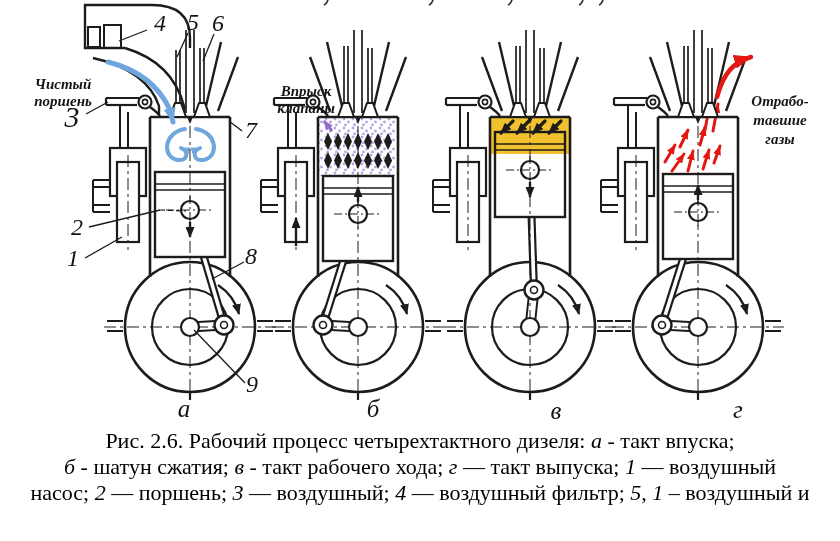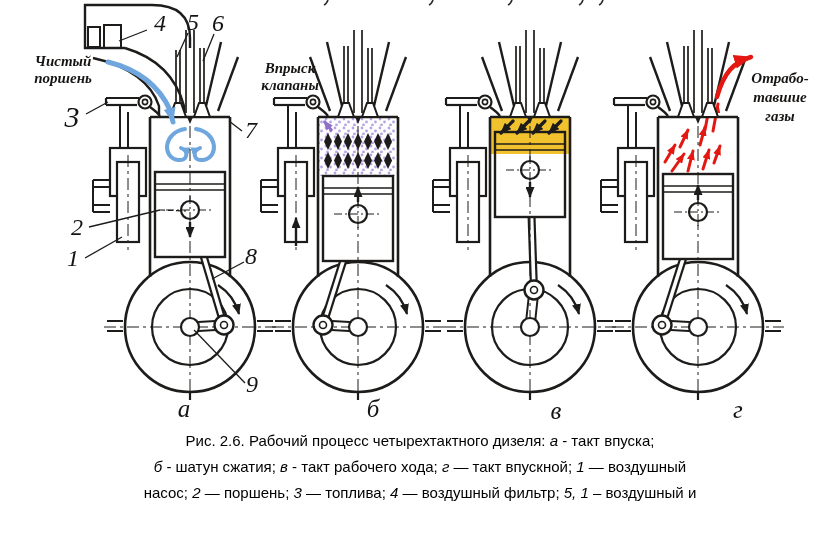--- a/index.html
+++ b/index.html
@@ -1,23 +1,23 @@
 <!DOCTYPE html>
 <html><head>
 <meta charset="utf-8">
 <style>
   html,body{margin:0;padding:0;background:#fff;}
   .figure{position:relative;width:840px;height:541px;background:#ffffff;overflow:hidden;
           font-family:"Liberation Serif",serif;}
   #diagram{position:absolute;left:0;top:0;}
   .ann{position:absolute;font-family:"Liberation Serif",serif;font-style:italic;font-weight:bold;
-       font-size:15px;line-height:17px;color:#171513;text-align:center;}
+       font-size:15px;line-height:17px;color:#171513;text-align:center;margin-top:23px;}
   .ann.exh{line-height:19px;}
   .caption{position:absolute;left:0;right:0;top:428px;text-align:center;color:#000;
-           font-family:Liberation Sans, sans-serif;font-size:15px;line-height:26px;}
+           font-family:Liberation Serif, serif;font-size:22px;line-height:26px;}
   .cap-line{white-space:nowrap;}
   .it{font-style:italic;}
 </style>
 </head>
 <body>
 
 <div class="figure">
 
   <svg id="diagram" width="840" height="424" viewBox="0 0 840 424">
       <defs>
@@ -403,30 +403,30 @@
       <text x="373" y="417" font-size="25" font-style="italic" font-family="&quot;Liberation Serif&quot;,serif" fill="#141414" text-anchor="middle">б</text>
       <text x="556" y="419" font-size="25" font-style="italic" font-family="&quot;Liberation Serif&quot;,serif" fill="#141414" text-anchor="middle">в</text>
       <text x="738" y="418" font-size="25" font-style="italic" font-family="&quot;Liberation Serif&quot;,serif" fill="#141414" text-anchor="middle">г</text>
     </svg>
 
   <div class="ann" style="left:24px;top:53px;width:78px">
     <div>Чистый</div>
     <div>поршень</div>
   </div>
 
-  <div class="ann" style="left:253px;top:60px;width:74px">
+  <div class="ann" style="left:269px;top:60px;width:74px">
     <div>Впрыск</div>
     <div>клапаны</div>
   </div>
 
   <div class="ann exh" style="left:741px;top:69px;width:78px">
     <div>Отрабо-</div>
     <div>тавшие</div>
     <div>газы</div>
   </div>
 
   <div class="caption">
     <div class="cap-line"><span>Рис. 2.6. Рабочий процесс четырехтактного дизеля: </span><span class="it">а</span><span> -  такт впуска;</span></div>
-    <div class="cap-line"><span class="it">б</span><span> - шатун сжатия; </span><span class="it">в</span><span> - такт рабочего хода; </span><span class="it">г</span><span> — такт впускной; </span><span class="it">1</span><span> — воздушный</span></div>
-    <div class="cap-line"><span>насос; </span><span class="it">2</span><span> — поршень; </span><span class="it">3</span><span> — топлива; </span><span class="it">4</span><span> — воздушный фильтр; </span><span class="it">5, 1</span><span> – воздушный и</span></div>
+    <div class="cap-line"><span class="it">б</span><span> - шатун сжатия; </span><span class="it">в</span><span> - такт рабочего хода; </span><span class="it">г</span><span> — такт выпуска; </span><span class="it">1</span><span> — воздушный</span></div>
+    <div class="cap-line"><span>насос; </span><span class="it">2</span><span> — поршень; </span><span class="it">3</span><span> — воздушный; </span><span class="it">4</span><span> — воздушный фильтр; </span><span class="it">5, 1</span><span> – воздушный и</span></div>
   </div>
 
 </div>
 
 </body></html>

